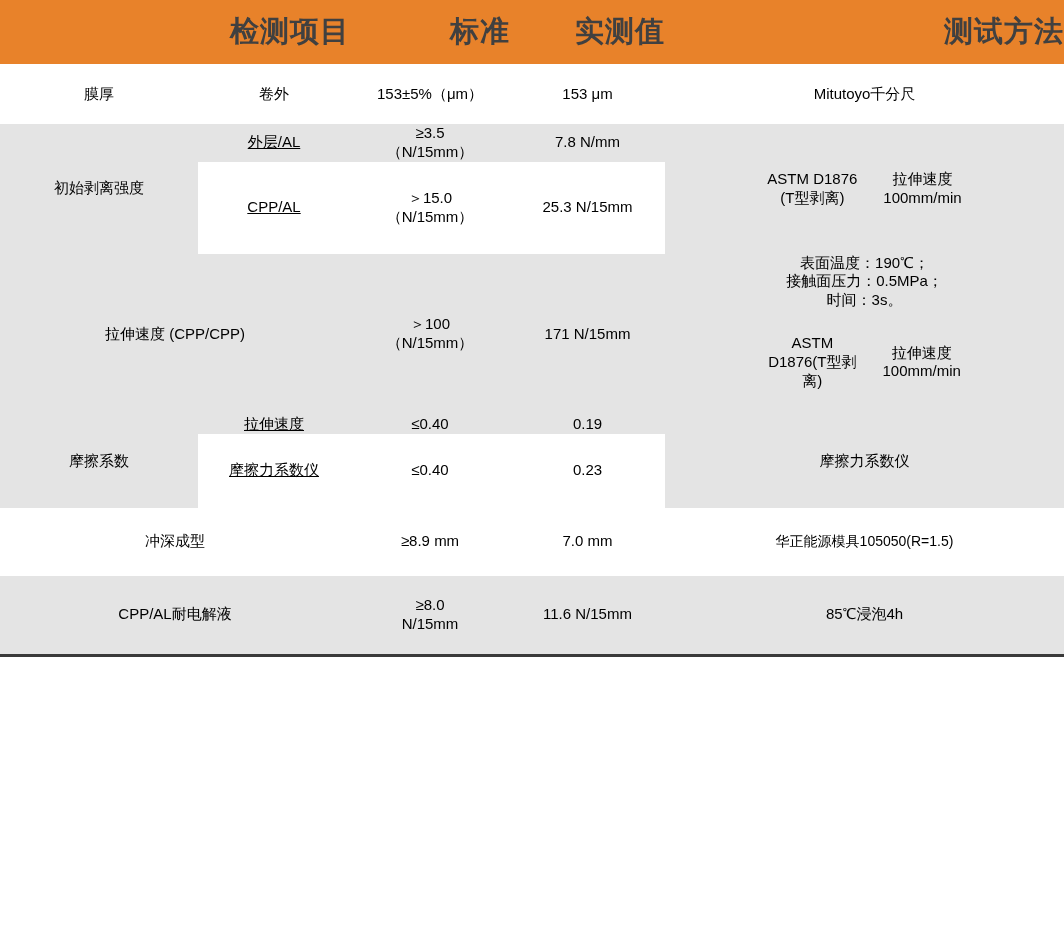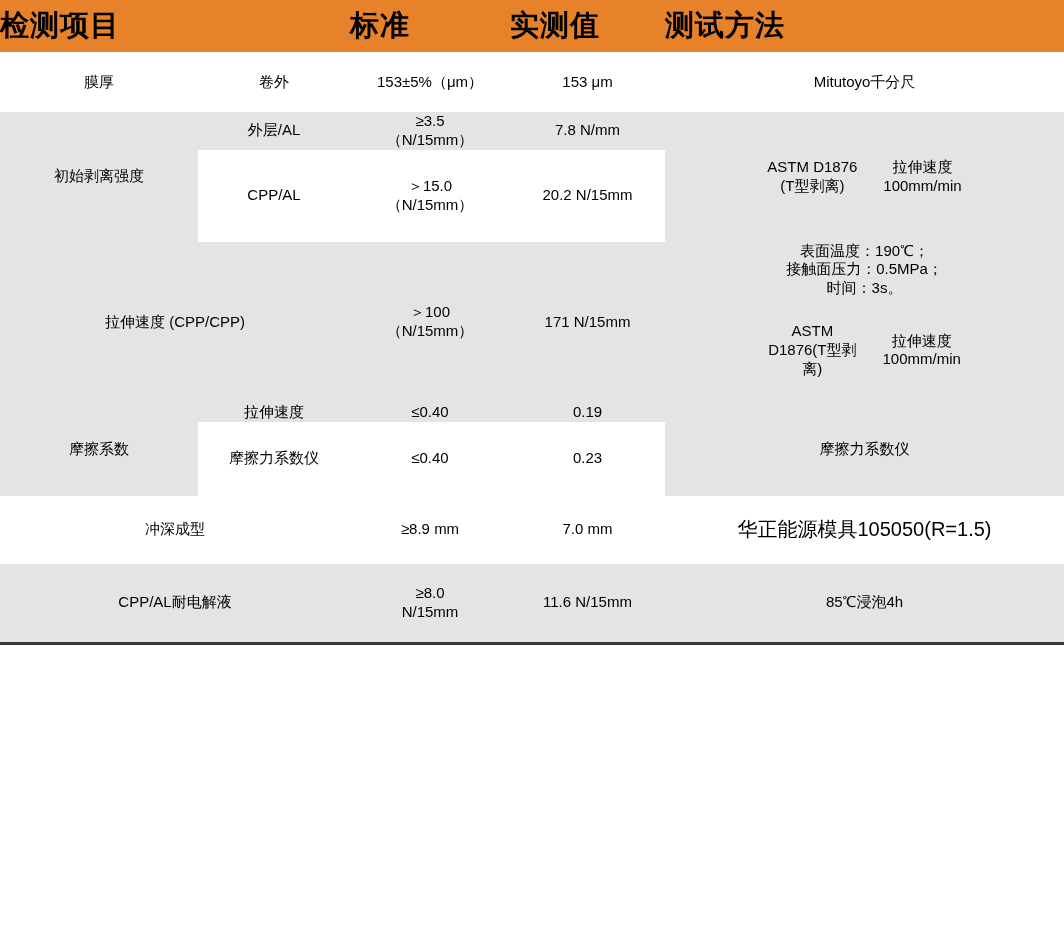--- a/index.html
+++ b/index.html
@@ -18,25 +18,25 @@
     border-collapse: collapse;
     width: 1064px;
     table-layout: fixed;
   }
   table.spec td, table.spec th {
     border: none;
     padding: 0;
   }
   .hdr-cell {
     background: #E8822A;
-    color: #000000;
+    color: #404040;
     font-size: 29px;
     font-weight: bold;
-    text-align: left;
-    height: 52px;
+    text-align: right;
+    height: 64px;
     vertical-align: middle;
     letter-spacing: 1px;
   }
   .cell {
     text-align: center;
     vertical-align: middle;
     font-size: 15px;
     line-height: 1.25;
     padding: 6px 6px;
   }
@@ -44,28 +44,29 @@
     background: #E4E4E4;
   }
   .white {
     background: #ffffff;
   }
   .rowsep {
     border-bottom: 2px solid #ffffff;
   }
   .colsep {
     border-right: 2px solid #ffffff;
+    text-decoration: underline;
   }
   .bottom-line {
     height: 3px;
     background: #3a3a3a;
     width: 1064px;
   }
   .small {
-    font-size: 20px;
+    font-size: 14px;
   }
   .two-part {
     display: flex;
     align-items: center;
     justify-content: center;
     gap: 26px;
     flex-wrap: nowrap;
   }
   .two-part > div {
     text-align: center;
@@ -122,21 +123,21 @@
       </div>
     </td>
   </tr>
 
   <tr>
     <td class="cell white rowsep colsep" style="height:92px">CPP/AL</td>
     <td class="cell white rowsep">
       <div>＞15.0</div>
       <div>（N/15mm）</div>
     </td>
-    <td class="cell white rowsep">20.2 N/15mm</td>
+    <td class="cell white rowsep">25.3 N/15mm</td>
   </tr>
 
   <tr>
     <td class="cell shade rowsep" colspan="2" rowspan="2" style="height:130px">拉伸速度 (CPP/CPP)</td>
     <td class="cell shade rowsep" rowspan="2">
       <div>＞100</div>
       <div>（N/15mm）</div>
     </td>
     <td class="cell shade rowsep" rowspan="2">171 N/15mm</td>
     <td class="cell shade rowsep" colspan="2">

